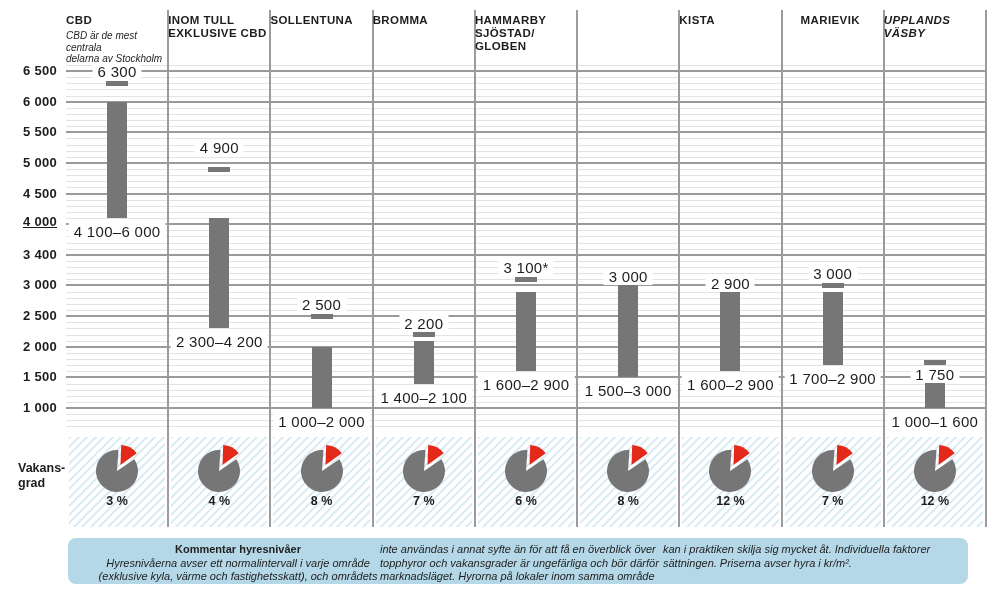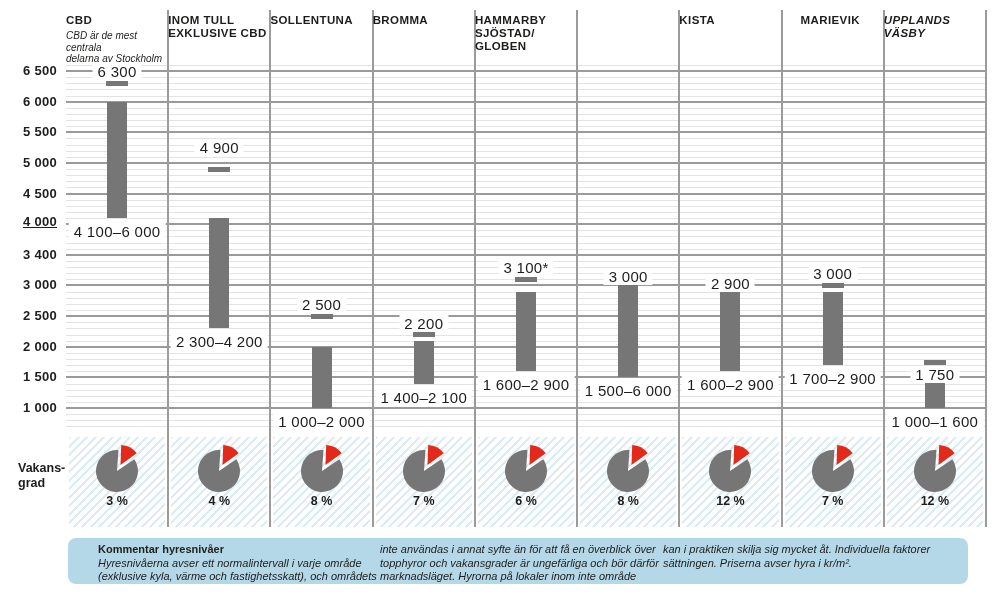--- a/index.html
+++ b/index.html
@@ -19,21 +19,21 @@
   .vlabel{position:absolute;transform:translateX(-50%);background:#fff;font-weight:normal;
           font-size:15px;letter-spacing:.3px;padding:0 5px;white-space:nowrap;}
   .hatch{position:absolute;top:437px;height:90px;
          background:repeating-linear-gradient(135deg,#dcecf5 0 2px,#ffffff 2px 6px);}
   .pie{position:absolute;}
   .pct{position:absolute;top:494px;transform:translateX(-50%);font-weight:bold;font-size:12.5px;}
   .vakans{position:absolute;left:18px;top:461px;font-weight:bold;font-size:12.5px;line-height:14.5px;}
   .footnote{position:absolute;top:507px;transform:translateX(-50%);font-style:italic;font-size:10.5px;color:#3a3a3a;white-space:nowrap;}
   .comment{position:absolute;left:68px;top:538px;width:900px;height:46px;background:#b5d8e8;border-radius:8px;}
   .c-col{position:absolute;top:5px;width:280px;font-size:11px;line-height:13.5px;color:#222;}
-  .c-col.one{left:30px;} .c-col.two{left:312px;} .c-col.three{left:595px;}
+  .c-col.one{left:30px;text-align:center;} .c-col.two{left:312px;} .c-col.three{left:595px;}
   .c-title{font-weight:bold;}
   .c-line{font-style:italic;}
 </style>
 </head>
 <body>
 
 <div id="stage">
 
   <div class="vakans">
     <div>Vakans-</div>
@@ -44,21 +44,21 @@
 
   <div class="comment">
     <div class="c-col one">
       <div class="c-title">Kommentar hyresnivåer</div>
       <div class="c-line">Hyresnivåerna avser ett normalintervall i varje område</div>
       <div class="c-line">(exklusive kyla, värme och fastighetsskatt), och områdets</div>
     </div>
     <div class="c-col two">
       <div class="c-line">inte användas i annat syfte än för att få en överblick över</div>
       <div class="c-line">topphyror och vakansgrader är ungefärliga och bör därför</div>
-      <div class="c-line">marknadsläget. Hyrorna på lokaler inom inte område</div>
+      <div class="c-line">marknadsläget. Hyrorna på lokaler inom samma område</div>
     </div>
     <div class="c-col three">
       <div class="c-line">kan i praktiken skilja sig mycket åt. Individuella faktorer</div>
       <div class="c-line">sättningen. Priserna avser hyra i kr/m².</div>
     </div>
   </div>
 
 <div class="gl gl-minor" style="top: 64.872px;"></div>
     <div class="gl gl-major" style="top: 70px;"></div>
     <div class="gl gl-minor" style="top: 77.128px;"></div>
@@ -211,21 +211,21 @@
     <div class="marker" style="left: 515px; top: 276.852px;"></div>
     <div class="vlabel" style="left: 526px; top: 259.352px;">3 100*</div>
     <div class="vlabel" style="left: 526px; top: 376.272px;">1 600–2 900</div>
     <div class="pie" style="left: 503px; top: 444px;"><svg width="46" height="50" viewBox="0 0 46 50">
         <path fill="#767676" d="M23 27 L40.4 15.3 A21 21 0 1 1 24.5 6.1 Z"></path>
         <path fill="#e3291a" d="M26.5 20.9 L27.2 0.95 A20 20 0 0 1 42.7 9.2 Z"></path>
       </svg></div>
     <div class="pct" style="left: 526px;">6 %</div>
     <div class="bar" style="left: 618.222px; top: 285.48px; height: 91.92px;"></div>
     <div class="vlabel" style="left: 628.222px; top: 268.48px;">3 000</div>
-    <div class="vlabel" style="left: 628.222px; top: 382.4px;">1 500–6 000</div>
+    <div class="vlabel" style="left: 628.222px; top: 382.4px;">1 500–3 000</div>
     <div class="pie" style="left: 605.222px; top: 444px;"><svg width="46" height="50" viewBox="0 0 46 50">
         <path fill="#767676" d="M23 27 L40.4 15.3 A21 21 0 1 1 24.5 6.1 Z"></path>
         <path fill="#e3291a" d="M26.5 20.9 L27.2 0.95 A20 20 0 0 1 42.7 9.2 Z"></path>
       </svg></div>
     <div class="pct" style="left: 628.222px;">8 %</div>
     <div class="hdr" style="left: 679.333px; width: 98px;">
       <div class="">KISTA</div>
     </div>
     <div class="bar" style="left: 720.444px; top: 291.608px; height: 79.664px;"></div>
     <div class="vlabel" style="left: 730.444px; top: 274.608px;">2 900</div>

